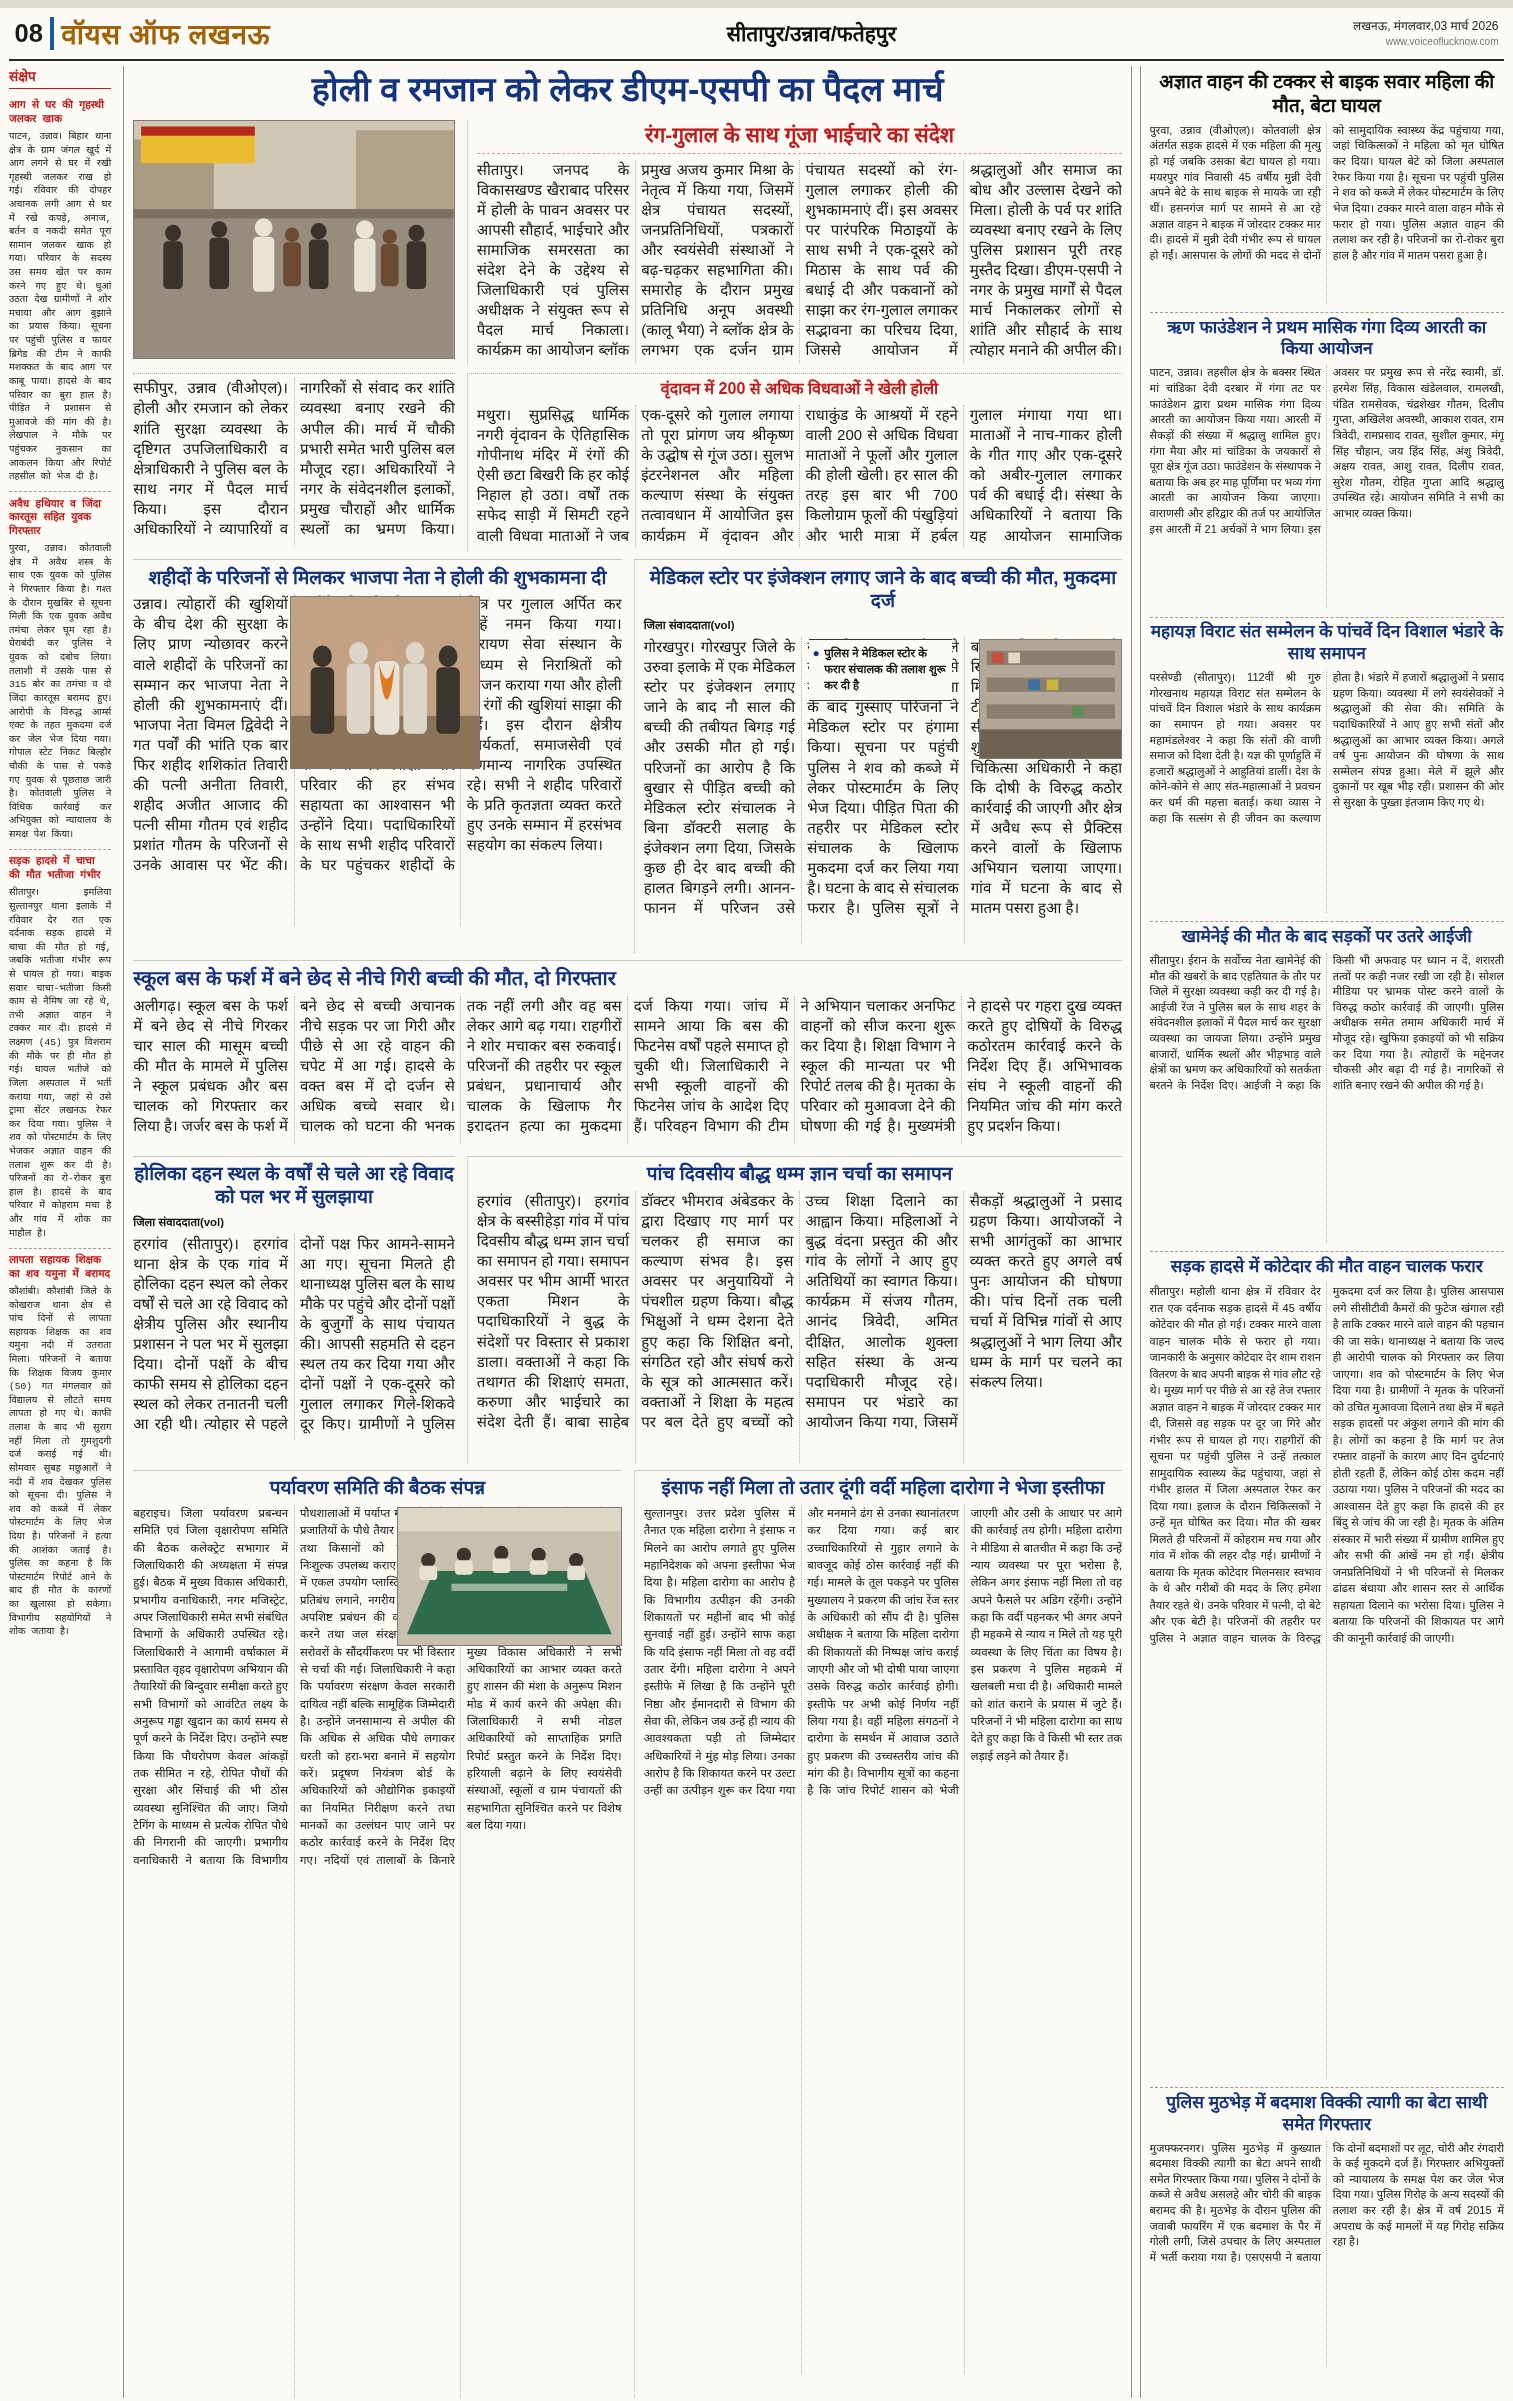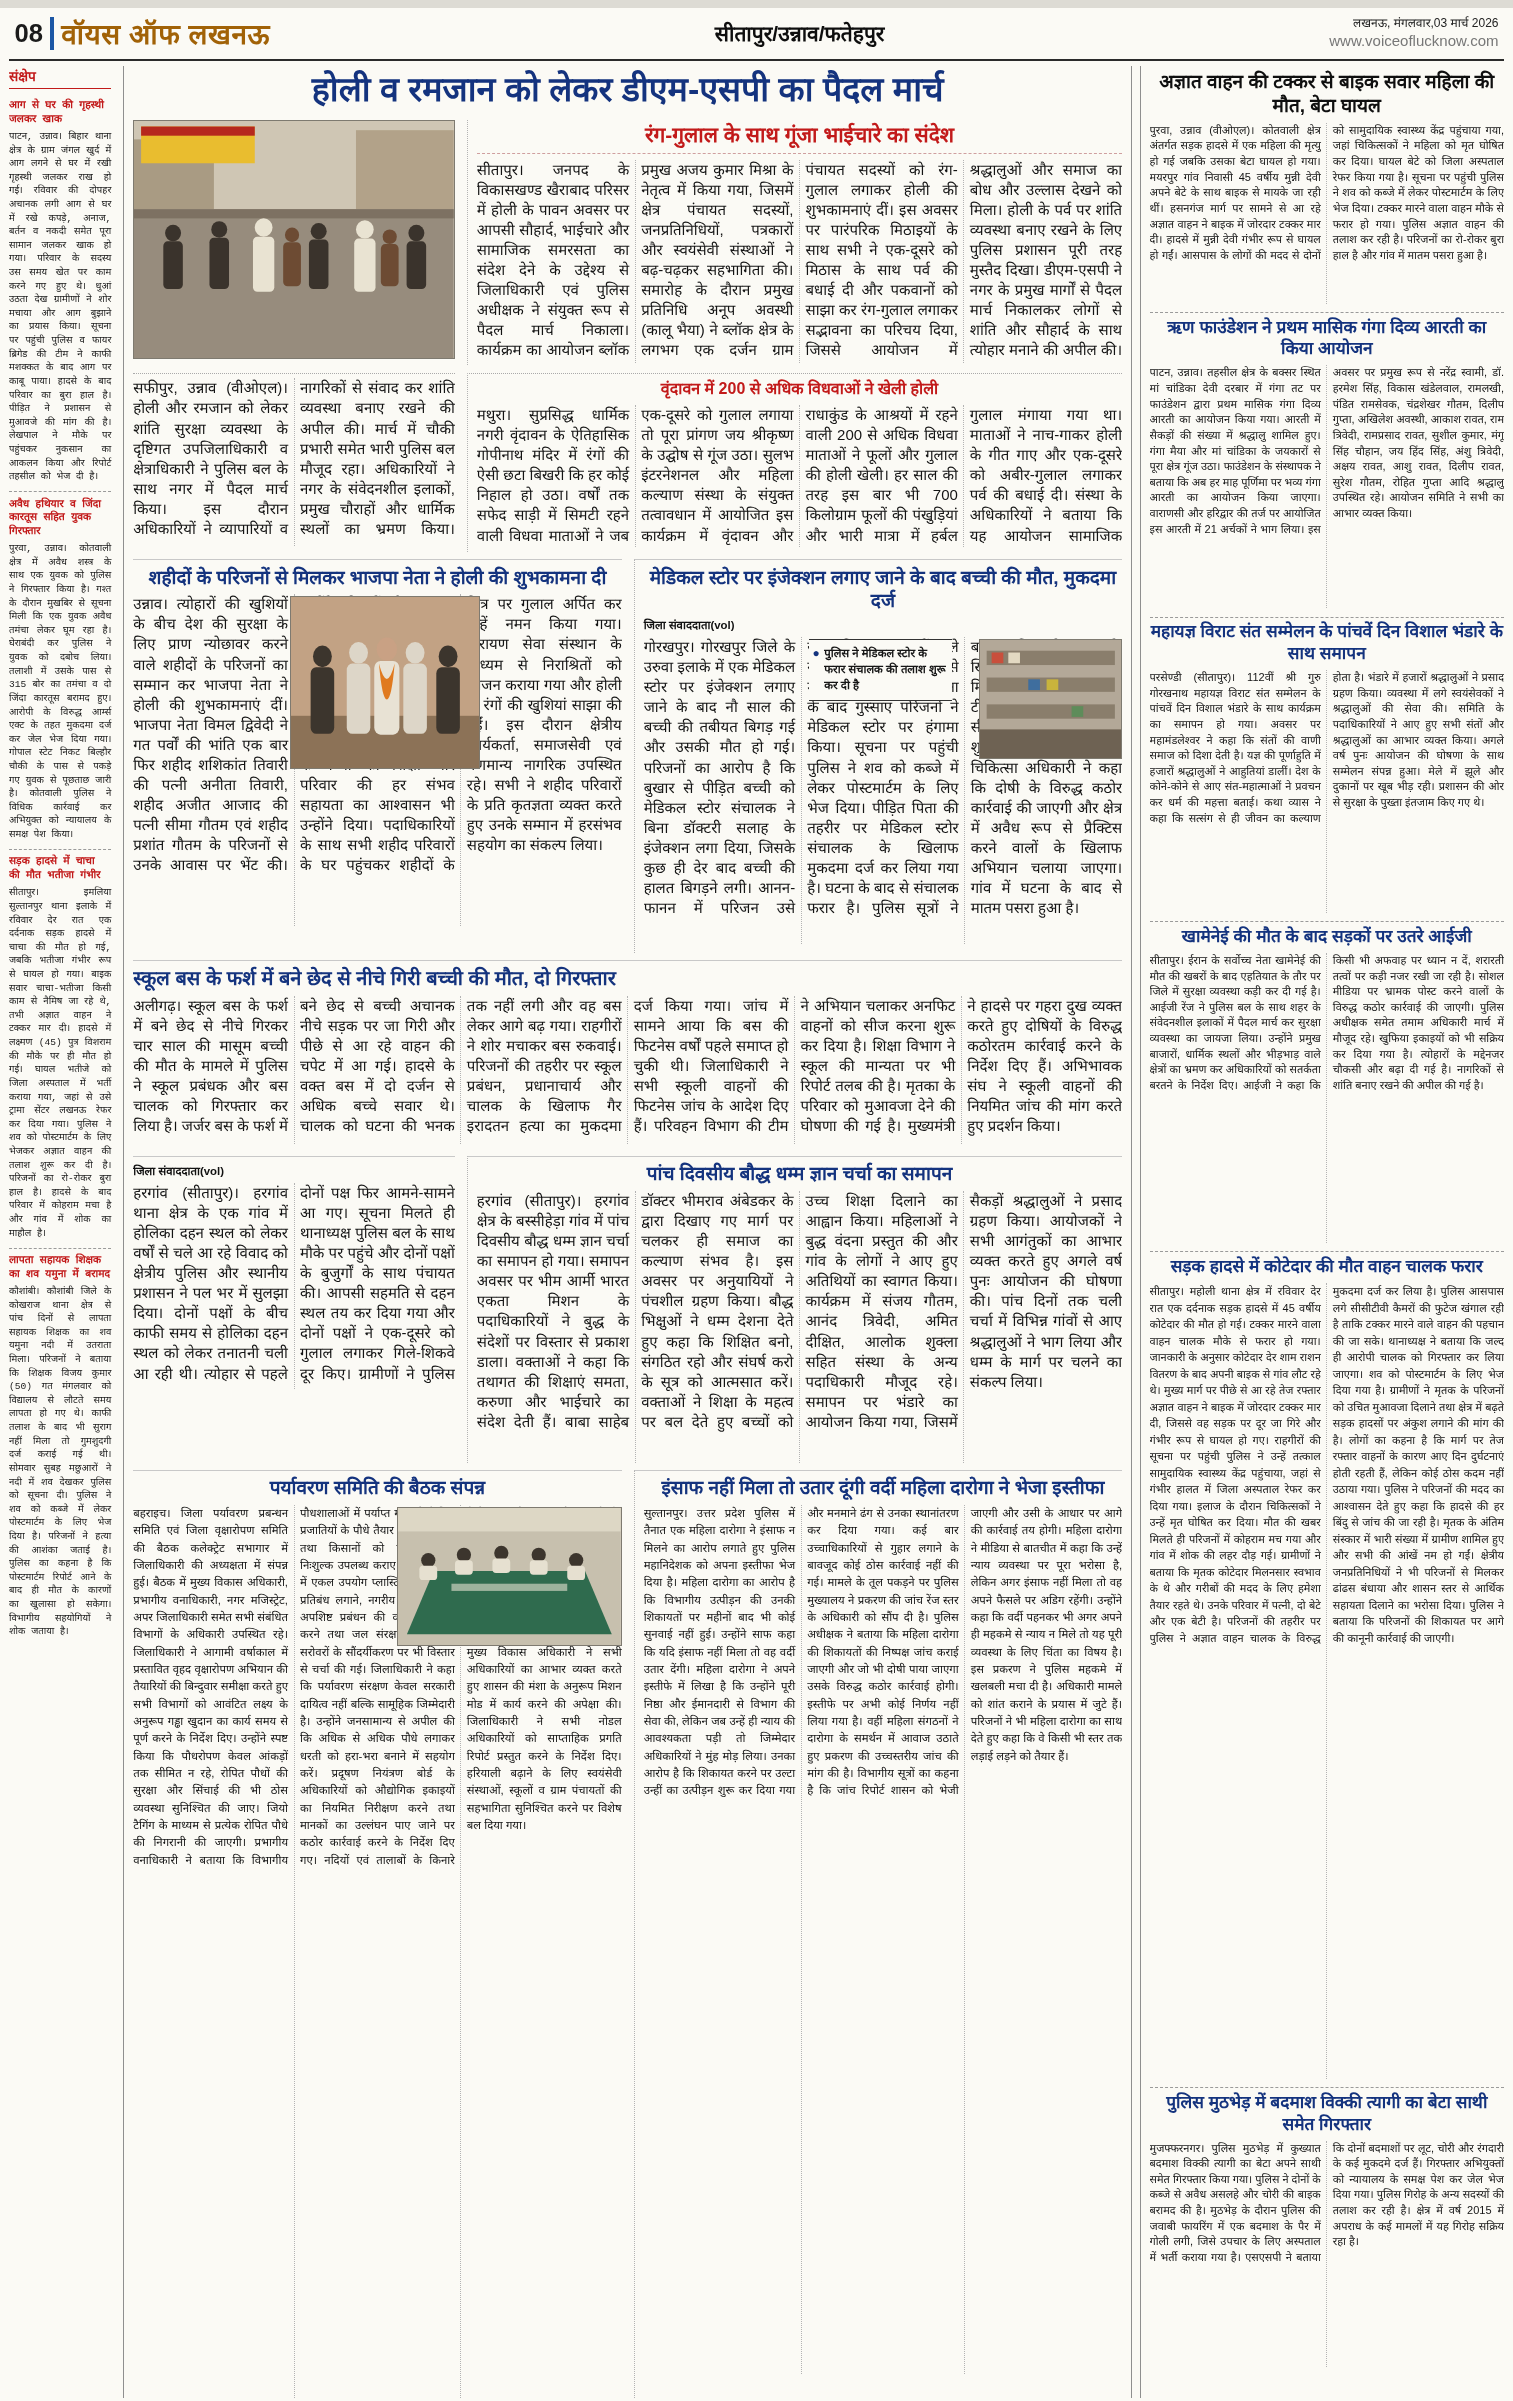--- a/index.html
+++ b/index.html
@@ -10,21 +10,21 @@
 
   
   .masthead-bar { display:flex; align-items:center; justify-content:space-between;
                   height:49px; border-bottom:2.7px solid #2b2b2b; padding:1.8px 5.5px 5.5px; }
   .mast-left { display:flex; align-items:center; gap:7.3px; }
   .pagenum { font-size:25.6px; font-weight:bold; color:#1b1b1b; }
   .mast-bar { width:3.7px; height:33px; background:#1c57a5; }
   .mast-title { font-size:28px; font-weight:bold; color:#a16207; letter-spacing:0.5px; }
   .mast-center { font-size:21px; font-weight:bold; color:#0e0e0e; }
   .mast-right { text-align:right; font-size:12px; color:#222; line-height:1.35; }
-  .mast-right .site { font-size:15px; color:#777; font-weight:normal; }
+  .mast-right .site { font-size:10px; color:#777; font-weight:normal; }
 
   
   .content { display:grid; grid-template-columns:106px 1009px 1fr; column-gap:8.2px;
              height:2337px; overflow:hidden; padding-top:5.5px; }
 
   
   .briefs { font-size:9.6px; overflow:hidden; padding-right:3.7px;font-family:Liberation Mono, monospace; }
   .briefs-title { color:#c21a1a; font-weight:bold; font-size:13.7px; border-bottom:0.9px solid #c21a1a;
                   padding-bottom:2.7px; margin-bottom:4.6px; }
   .brief { border-bottom:0.9px dashed #9a9a9a; padding:5.5px 0 7.3px; }
@@ -252,20 +252,21 @@
           </figure>
         </div>
       </section>
 
       <section class="schoolbus">
         <h2 class="blue-h">स्कूल बस के फर्श में बने छेद से नीचे गिरी बच्ची की मौत, दो गिरफ्तार</h2>
         <div class="cols cols6">अलीगढ़। स्कूल बस के फर्श में बने छेद से नीचे गिरकर चार साल की मासूम बच्ची की मौत के मामले में पुलिस ने स्कूल प्रबंधक और बस चालक को गिरफ्तार कर लिया है। जर्जर बस के फर्श में बने छेद से बच्ची अचानक नीचे सड़क पर जा गिरी और पीछे से आ रहे वाहन की चपेट में आ गई। हादसे के वक्त बस में दो दर्जन से अधिक बच्चे सवार थे। चालक को घटना की भनक तक नहीं लगी और वह बस लेकर आगे बढ़ गया। राहगीरों ने शोर मचाकर बस रुकवाई। परिजनों की तहरीर पर स्कूल प्रबंधन, प्रधानाचार्य और चालक के खिलाफ गैर इरादतन हत्या का मुकदमा दर्ज किया गया। जांच में सामने आया कि बस की फिटनेस वर्षों पहले समाप्त हो चुकी थी। जिलाधिकारी ने सभी स्कूली वाहनों की फिटनेस जांच के आदेश दिए हैं। परिवहन विभाग की टीम ने अभियान चलाकर अनफिट वाहनों को सीज करना शुरू कर दिया है। शिक्षा विभाग ने स्कूल की मान्यता पर भी रिपोर्ट तलब की है। मृतका के परिवार को मुआवजा देने की घोषणा की गई है। मुख्यमंत्री ने हादसे पर गहरा दुख व्यक्त करते हुए दोषियों के विरुद्ध कठोरतम कार्रवाई करने के निर्देश दिए हैं। अभिभावक संघ ने स्कूली वाहनों की नियमित जांच की मांग करते हुए प्रदर्शन किया।</div>
       </section>
 
       <section class="holika">
+        <h2 class="blue-h">होलिका दहन स्थल के वर्षों से चले आ रहे विवाद को पल भर में सुलझाया</h2>
         <div class="byline">जिला संवाददाता(vol)</div>
         <div class="cols cols2">हरगांव (सीतापुर)। हरगांव थाना क्षेत्र के एक गांव में होलिका दहन स्थल को लेकर वर्षों से चले आ रहे विवाद को क्षेत्रीय पुलिस और स्थानीय प्रशासन ने पल भर में सुलझा दिया। दोनों पक्षों के बीच काफी समय से होलिका दहन स्थल को लेकर तनातनी चली आ रही थी। त्योहार से पहले दोनों पक्ष फिर आमने-सामने आ गए। सूचना मिलते ही थानाध्यक्ष पुलिस बल के साथ मौके पर पहुंचे और दोनों पक्षों के बुजुर्गों के साथ पंचायत की। आपसी सहमति से दहन स्थल तय कर दिया गया और दोनों पक्षों ने एक-दूसरे को गुलाल लगाकर गिले-शिकवे दूर किए। ग्रामीणों ने पुलिस की इस पहल की सराहना की। थानाध्यक्ष ने कहा कि त्योहार सौहार्द से मनाएं, अफवाहों पर ध्यान न दें। गांव में शांति समिति की बैठक कर होलिका दहन सकुशल संपन्न कराया गया। दोनों पक्षों ने भविष्य में मिल-जुलकर त्योहार मनाने का संकल्प लिया।</div>
       </section>
 
       <section class="bauddh">
         <h2 class="blue-h">पांच दिवसीय बौद्ध धम्म ज्ञान चर्चा का समापन</h2>
         <div class="cols cols4">हरगांव (सीतापुर)। हरगांव क्षेत्र के बस्सीहेड़ा गांव में पांच दिवसीय बौद्ध धम्म ज्ञान चर्चा का समापन हो गया। समापन अवसर पर भीम आर्मी भारत एकता मिशन के पदाधिकारियों ने बुद्ध के संदेशों पर विस्तार से प्रकाश डाला। वक्ताओं ने कहा कि तथागत की शिक्षाएं समता, करुणा और भाईचारे का संदेश देती हैं। बाबा साहेब डॉक्टर भीमराव अंबेडकर के द्वारा दिखाए गए मार्ग पर चलकर ही समाज का कल्याण संभव है। इस अवसर पर अनुयायियों ने पंचशील ग्रहण किया। बौद्ध भिक्षुओं ने धम्म देशना देते हुए कहा कि शिक्षित बनो, संगठित रहो और संघर्ष करो के सूत्र को आत्मसात करें। वक्ताओं ने शिक्षा के महत्व पर बल देते हुए बच्चों को उच्च शिक्षा दिलाने का आह्वान किया। महिलाओं ने बुद्ध वंदना प्रस्तुत की और गांव के लोगों ने आए हुए अतिथियों का स्वागत किया। कार्यक्रम में संजय गौतम, आनंद त्रिवेदी, अमित दीक्षित, आलोक शुक्ला सहित संस्था के अन्य पदाधिकारी मौजूद रहे। समापन पर भंडारे का आयोजन किया गया, जिसमें सैकड़ों श्रद्धालुओं ने प्रसाद ग्रहण किया। आयोजकों ने सभी आगंतुकों का आभार व्यक्त करते हुए अगले वर्ष पुनः आयोजन की घोषणा की। पांच दिनों तक चली चर्चा में विभिन्न गांवों से आए श्रद्धालुओं ने भाग लिया और धम्म के मार्ग पर चलने का संकल्प लिया।</div>
       </section>
 
       <section class="paryav">

